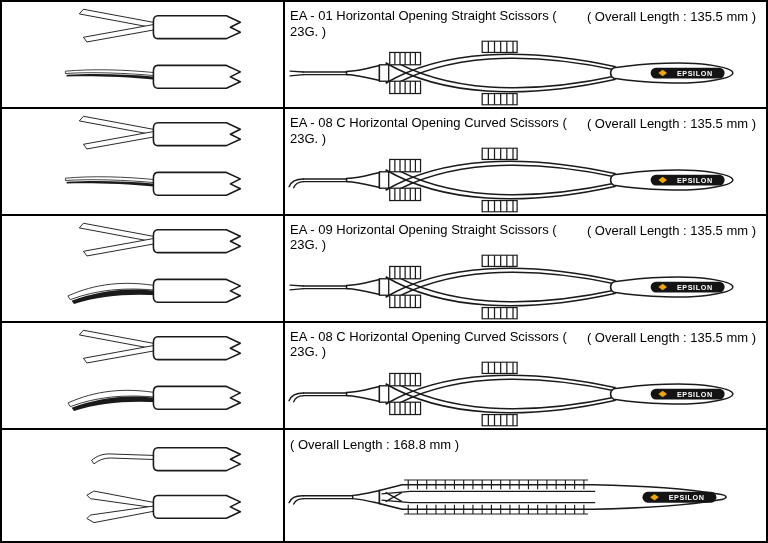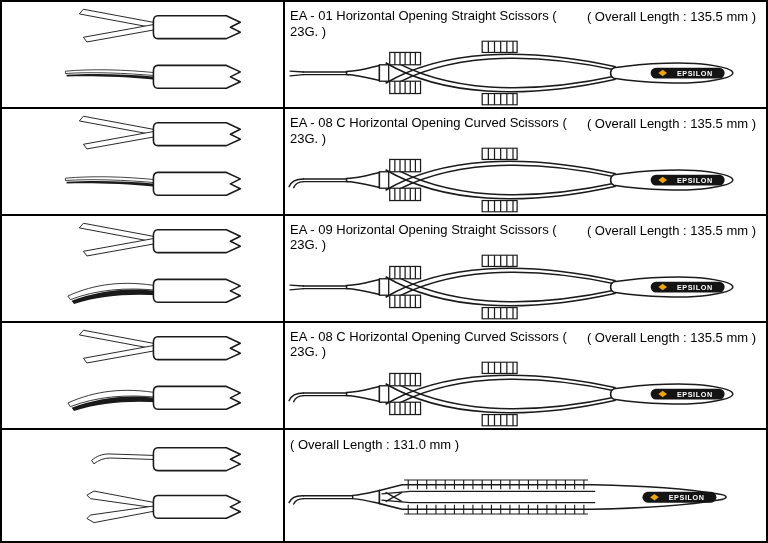--- a/index.html
+++ b/index.html
@@ -242,21 +242,21 @@
     <div class="cell-left">
       <svg width="283" height="100" viewBox="0 0 283 100">
         <use href="#forceps-hook" x="62" y="12" width="100" height="24"></use>
         <use href="#shaft" x="150" y="11" width="92" height="26"></use>
         <use href="#forceps-open" x="62" y="53" width="100" height="38"></use>
         <use href="#shaft" x="150" y="59" width="92" height="26"></use>
       </svg>
     </div>
     <div class="cell-right">
       <div class="row-header">
-        <span class="length">( Overall Length : 131.0 mm )</span>
+        <span class="length">( Overall Length : 168.8 mm )</span>
       </div>
       <div class="drawing-wrap">
         <svg class="instrument" width="452" height="66" viewBox="0 0 440 64">
           <use href="#instr-forceps"></use>
           <g>
             <rect x="346" y="27" width="72" height="10.5" rx="5.2" fill="#141414"></rect>
             <path d="M353.5,32.2 l4.2,-3.1 4.2,3.1 -4.2,3.1 Z" fill="#f0a500"></path>
             <text class="badge-text" x="389" y="35" font-size="7" font-weight="bold" fill="#ffffff" text-anchor="middle" letter-spacing="0.6">EPSILON</text>
           </g>
         </svg>

